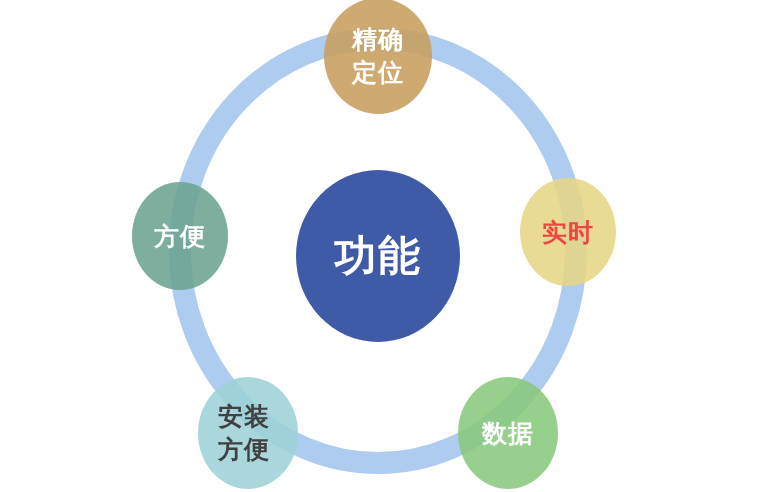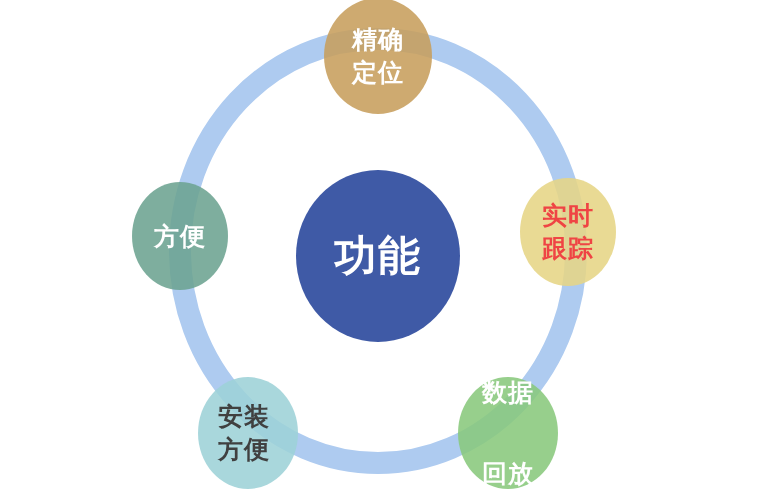--- a/index.html
+++ b/index.html
@@ -73,26 +73,24 @@
     <span class="line">功能</span>
   </div>
 
   <div class="node-label satellite-label" style="left: 324px; top: -2px; width: 108px; height: 116px; color: rgb(255, 255, 255);">
     <span class="line">精确</span>
     <span class="line">定位</span>
   </div>
 
   <div class="node-label satellite-label" style="left: 520px; top: 178px; width: 96px; height: 108px; color: #ef4444;">
     <span class="line">实时</span>
-    <span class="line">跟踪</span>
   </div>
 
   <div class="node-label satellite-label" style="left: 458px; top: 377px; width: 100px; height: 112px; color: rgb(255, 255, 255); gap: 48px;">
     <span class="line">数据</span>
-    <span class="line">回放</span>
   </div>
 
   <div class="node-label satellite-label" style="left: 194px; top: 377px; width: 100px; height: 112px; color: #404040;">
     <span class="line">安装</span>
     <span class="line">方便</span>
   </div>
 
   <div class="node-label satellite-label" style="left: 132px; top: 182px; width: 96px; height: 108px; color: rgb(255, 255, 255);">
     <span class="line">方便</span>
   </div>

